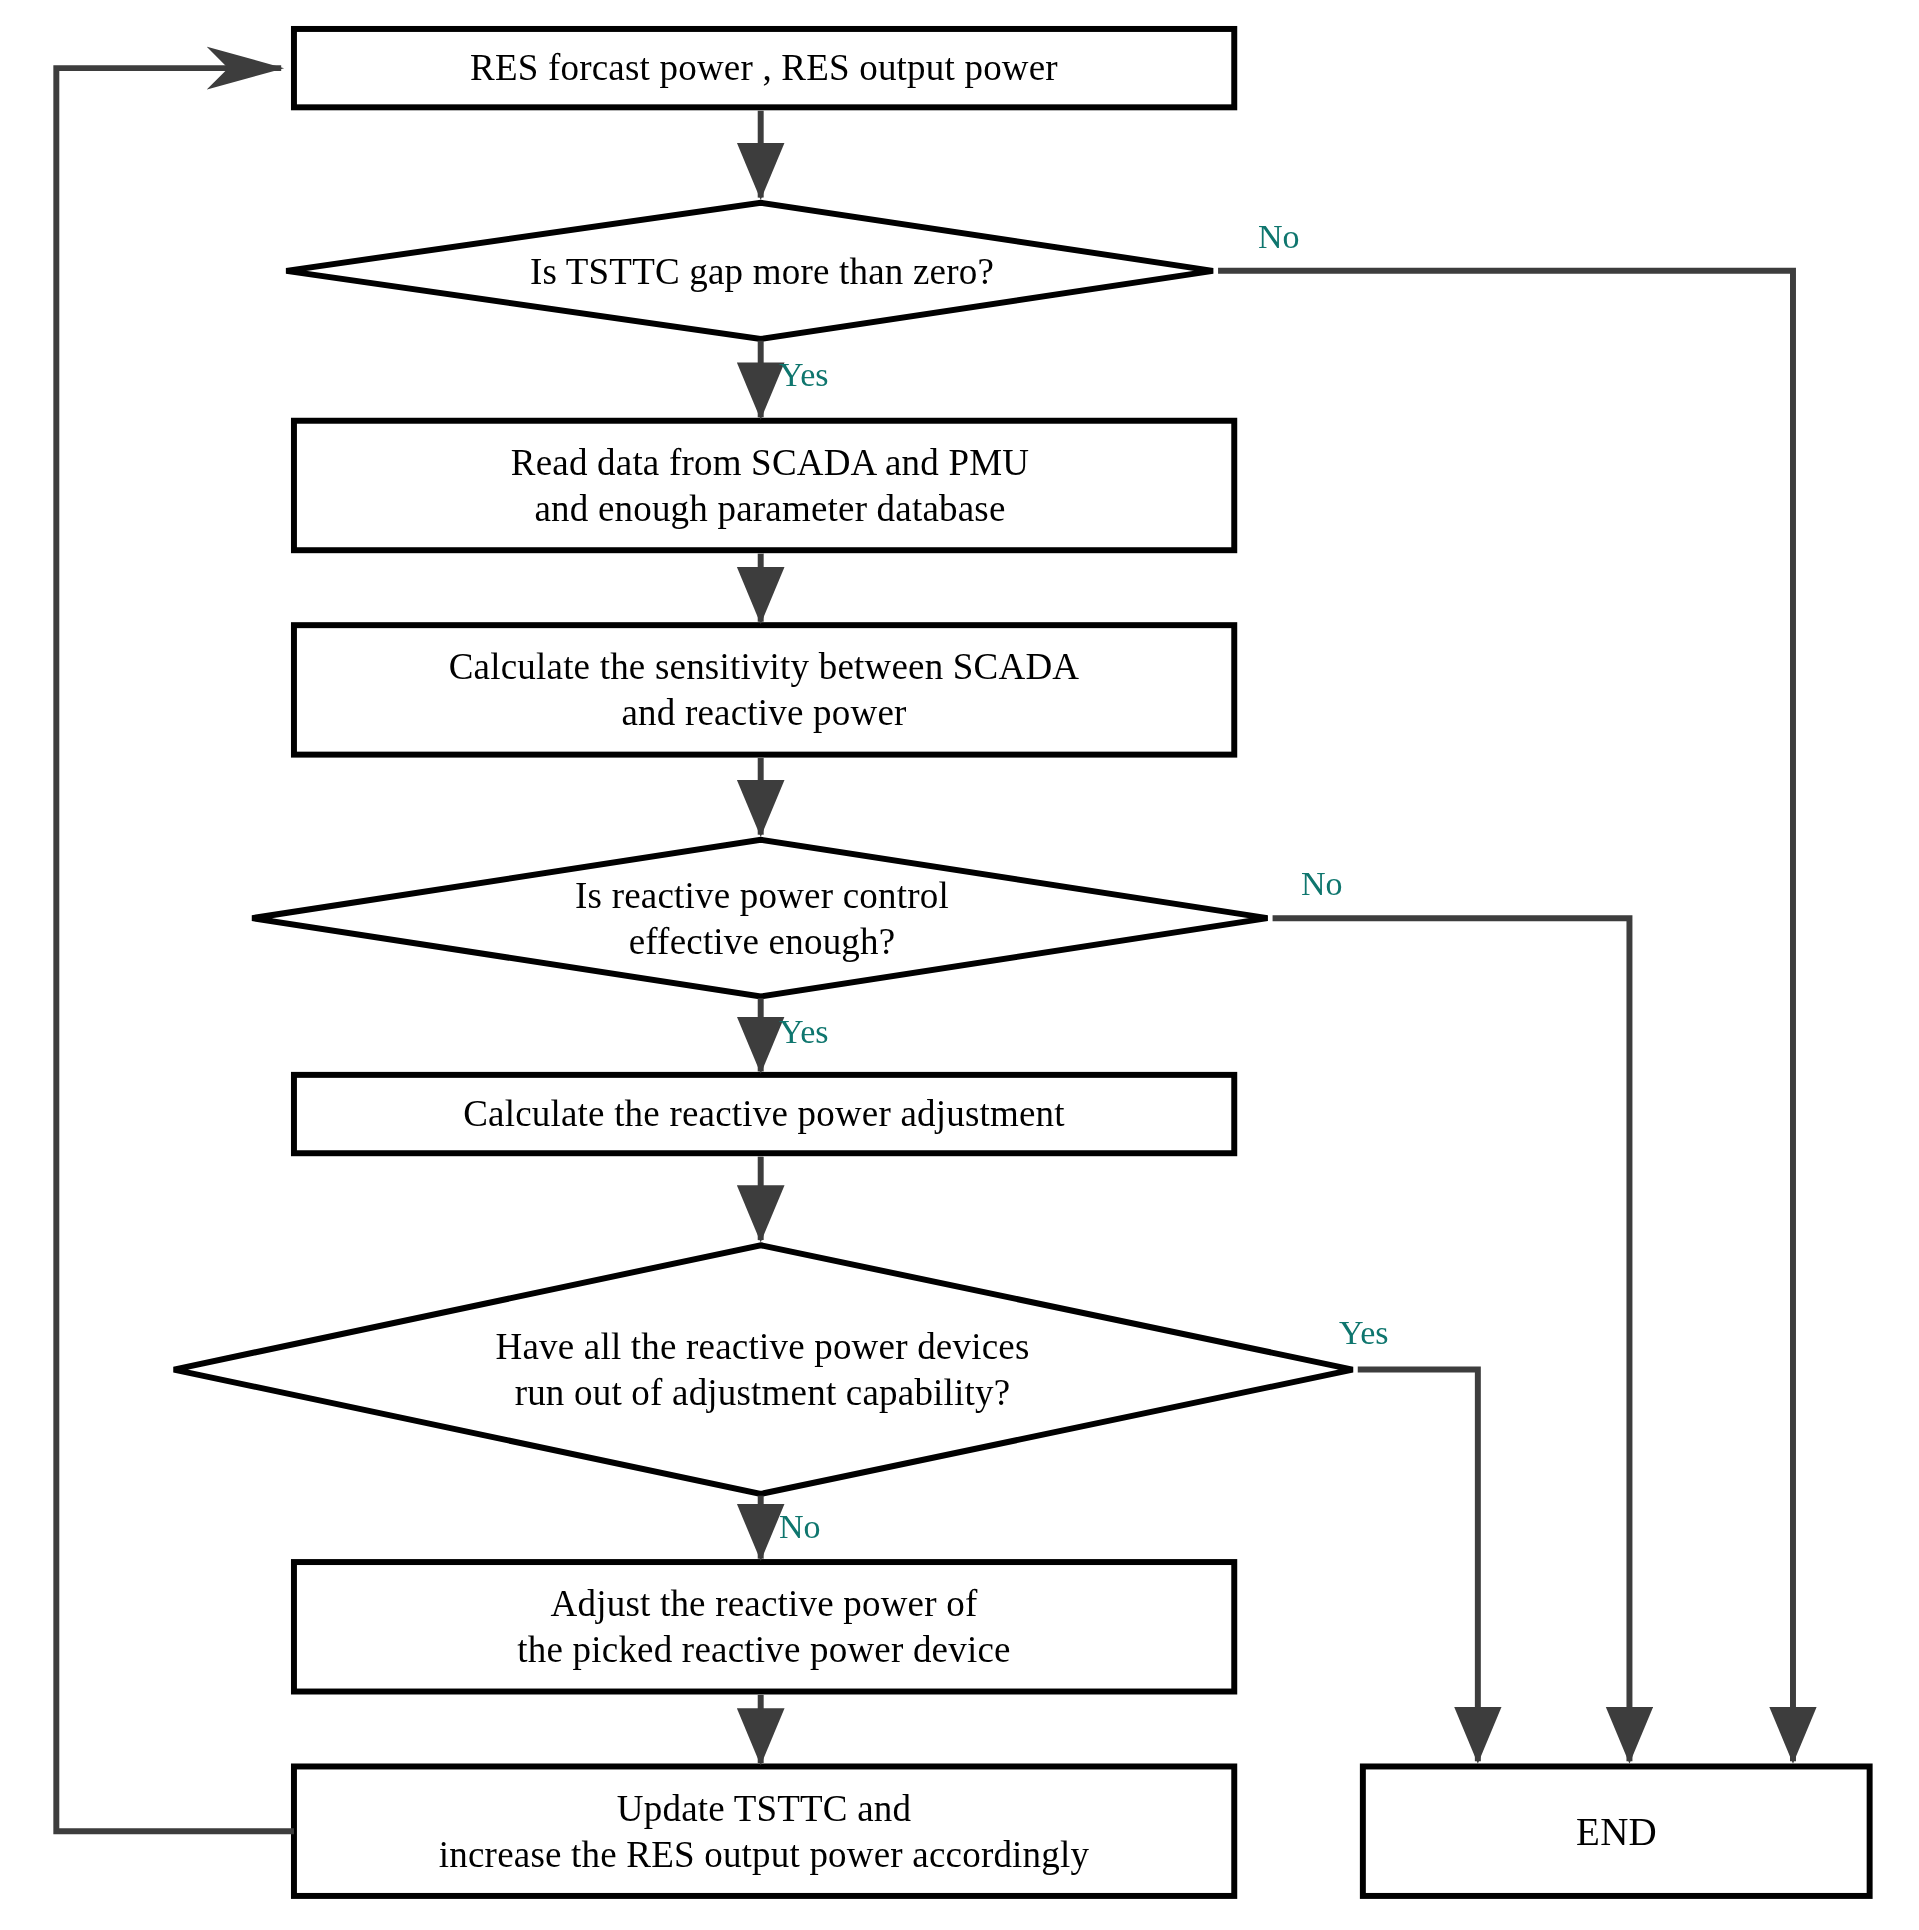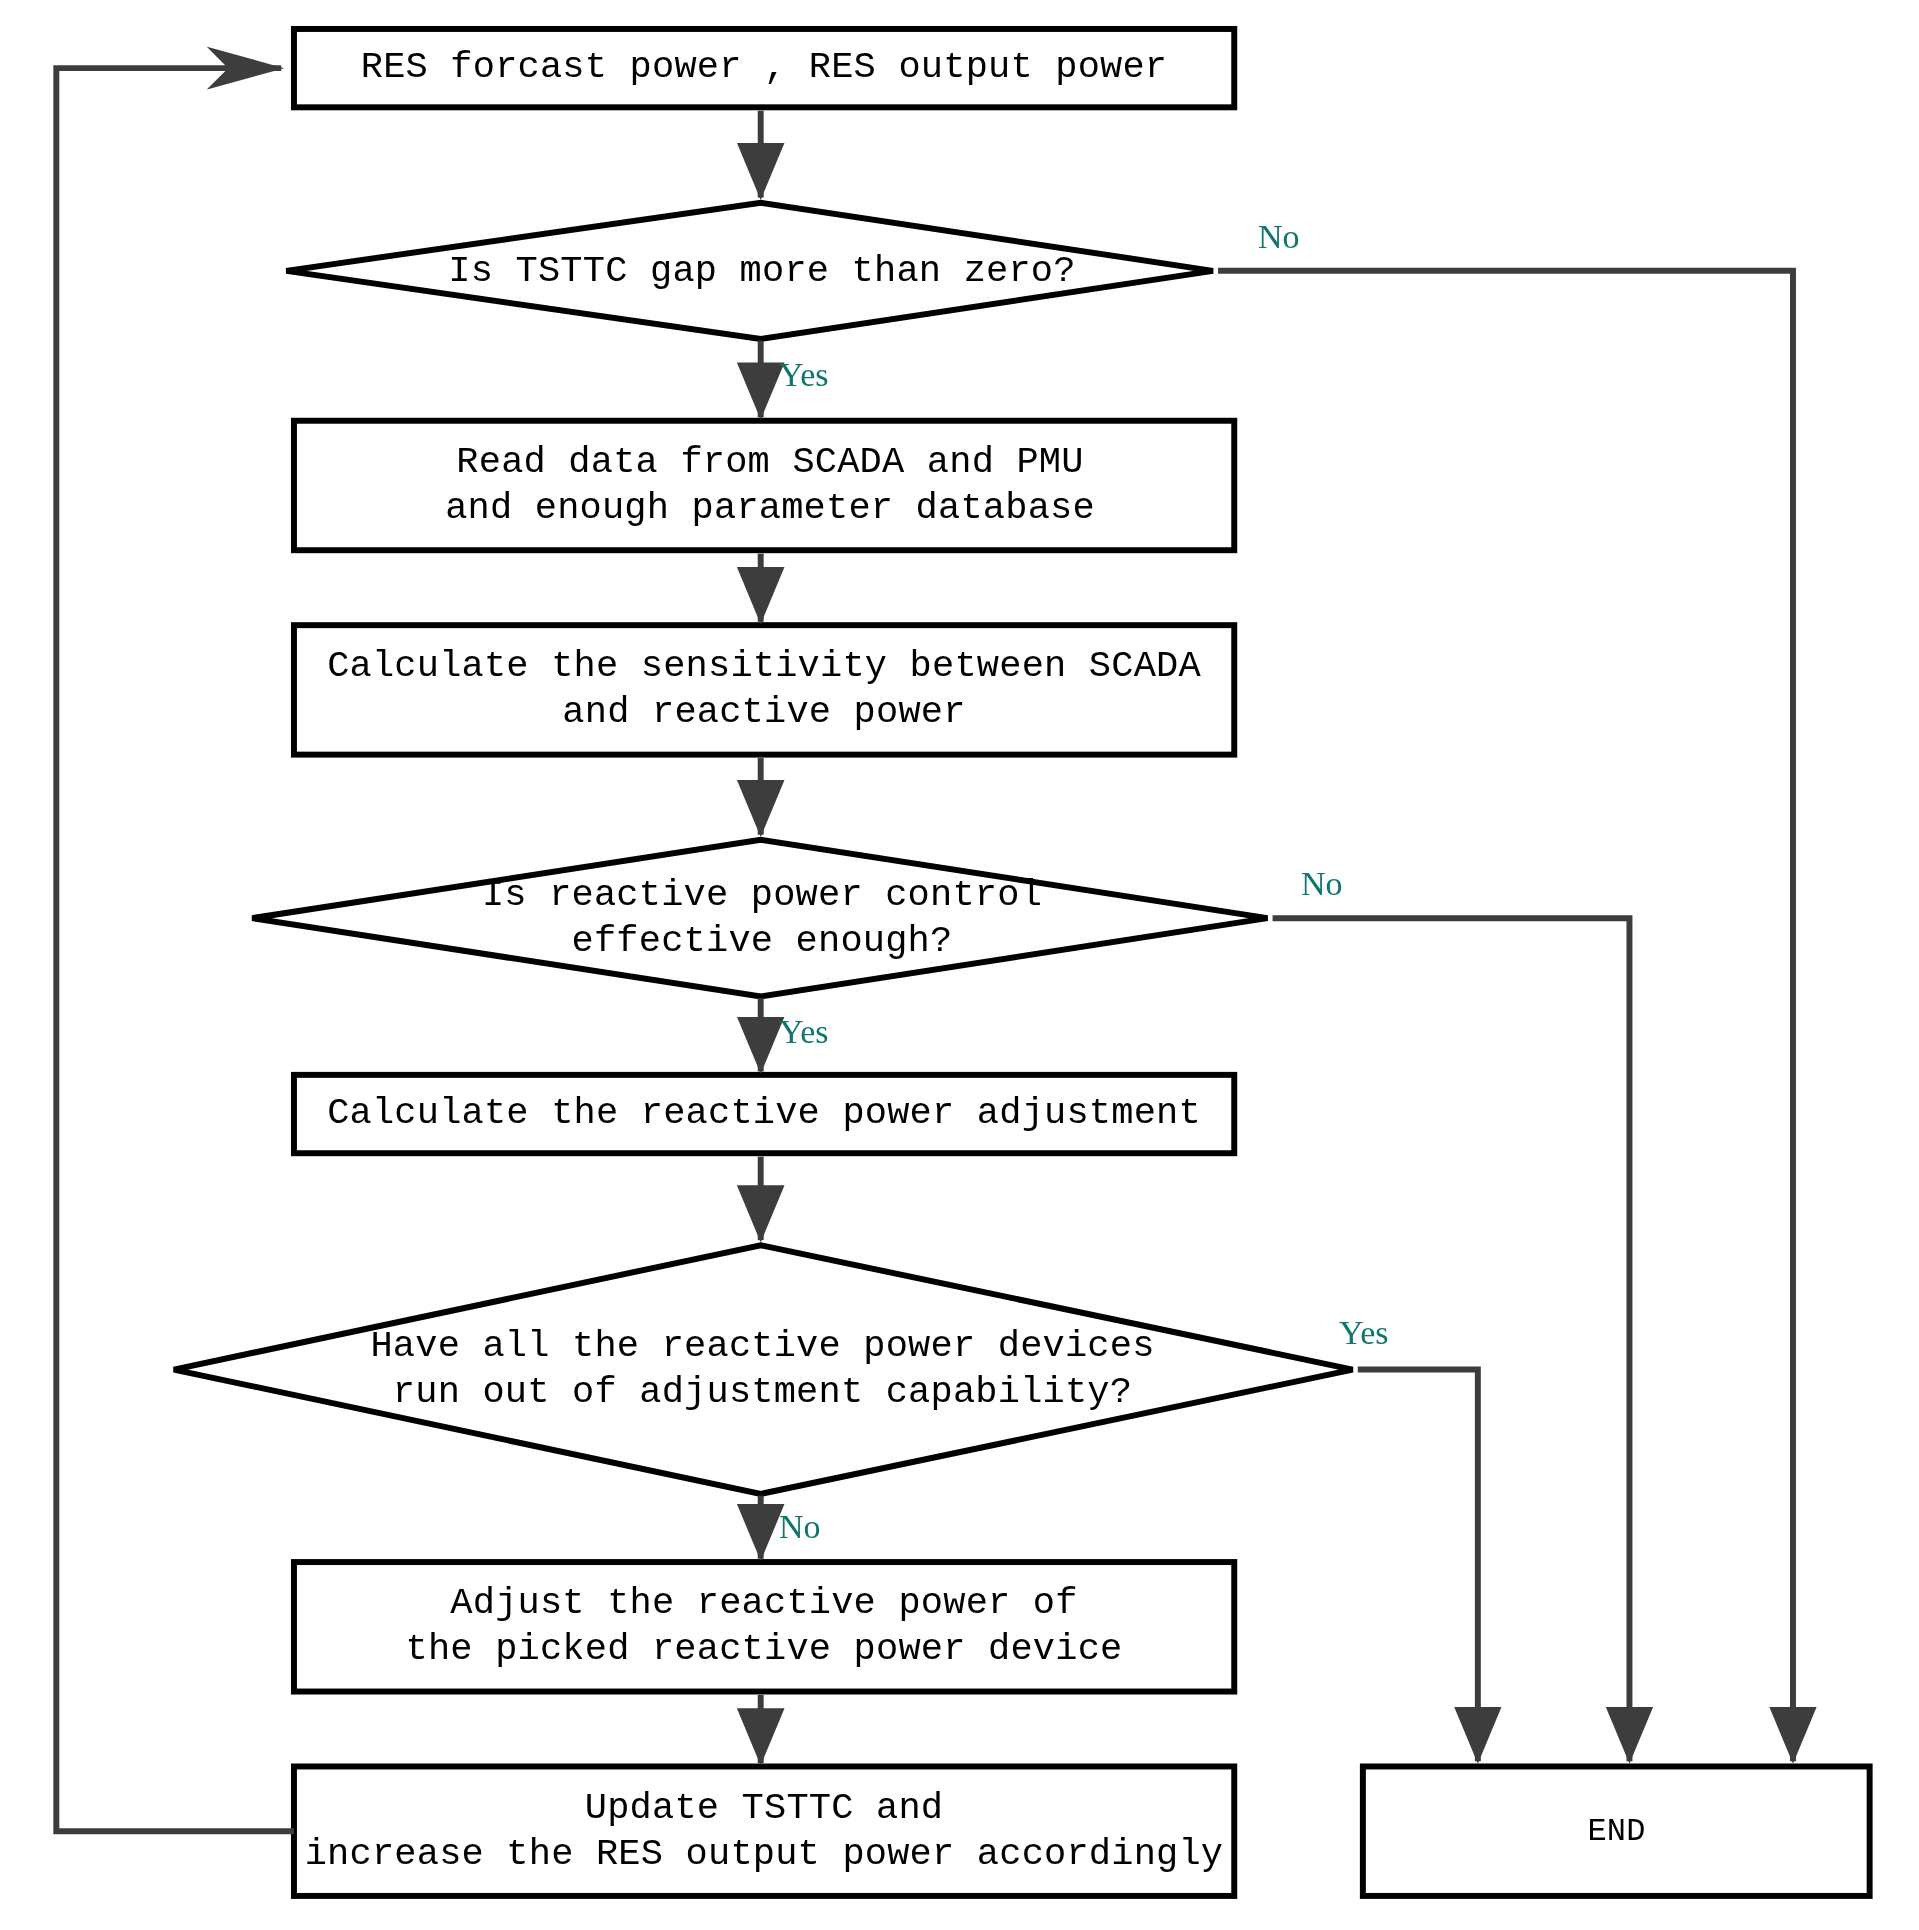--- a/index.html
+++ b/index.html
@@ -25,25 +25,24 @@
     position:absolute;
     display:flex;
     flex-direction:column;
     align-items:center;
     justify-content:center;
     text-align:right;
     pointer-events:none;
     line-height:1.22;
     letter-spacing:0.2px;
     white-space:pre-line;
-    font-family:Liberation Mono, monospace;
   }
   .box-label{ font-size:37px; }
   .diamond-label{ font-size:37px; }
-  .end-label{ font-size:32px; }
+  .end-label{ font-size:39px; }
   .edge-label{
     position:absolute;
     font-size:34px;
     line-height:1;
     color:#0f766e;
     white-space:nowrap;
   }
   .shape-hit{
     position:absolute;
     background:transparent;

